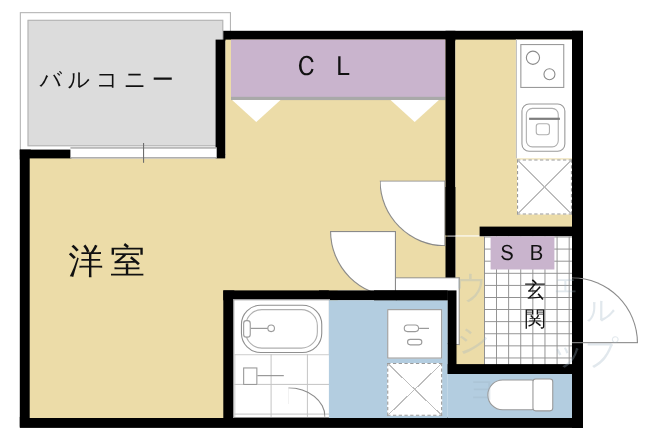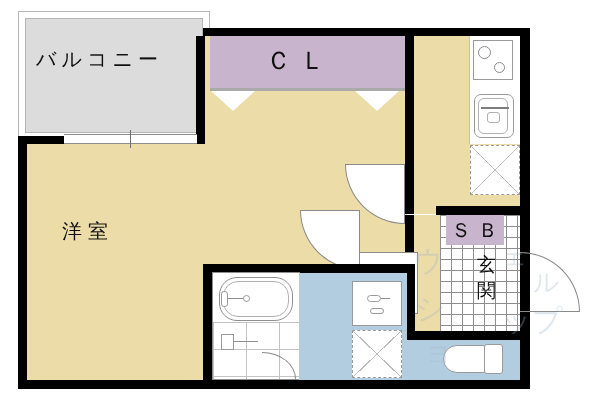--- a/index.html
+++ b/index.html
@@ -17,21 +17,21 @@
   .fill-sb{background:#c9b4cd;}
 
   
   .wall{background:#000000;}
   .thinwall{background:#6e6e6e;}
 
   
   .lbl{color:#111111;white-space:nowrap;line-height:1;}
   .lbl-balcony{font-size:20px;letter-spacing:5px;}
   .lbl-cl{font-size:25px;letter-spacing:9px;font-weight:400;}
-  .lbl-room{font-size:20px;letter-spacing:6px;}
+  .lbl-room{font-size:32px;letter-spacing:6px;}
   .lbl-area{font-size:30px;letter-spacing:1px;}
   .lbl-sb{font-size:20px;letter-spacing:7px;}
   .lbl-genkan{font-size:19px;line-height:1.05;text-align:center;}
 
   
   .fx{border:1px solid #9a9a9a;background:#ffffff;}
   .fx-thin{border:1px solid #b0b0b0;background:transparent;}
 
   
   .dashbox{border:1px dashed #9a9a9a;background:#ffffff;}
@@ -71,21 +71,21 @@
       opacity:.30;pointer-events:none;}
   #wm text{font-family:"Liberation Sans",sans-serif;fill:#9fb4c4;}
 </style>
 </head>
 <body>
 
 <div id="plan">
 
   <div class="abs floor-white" style="left:18px;top:11px;width:192px;height:130px;border:1px solid #b5b5b5;"></div>
   <div class="abs floor-balcony" style="left:25px;top:18px;width:178px;height:115px;border:1px solid #b5b5b5;"></div>
-  <div class="abs lbl lbl-balcony" style="left:36px;top:49px;text-align:center;">バルコニー</div>
+  <div class="abs lbl lbl-balcony" style="left:36px;top:63px;text-align:center;">バルコニー</div>
 
   <div class="abs wall" style="left:203px;top:28px;width:327px;height:9px;"></div>
 
   <div class="abs wall" style="left:18px;top:136px;width:10px;height:252px;"></div>
 
   <div class="abs wall" style="left:18px;top:136px;width:47px;height:9px;"></div>
 
   <div class="abs wall" style="left:196px;top:36px;width:9px;height:109px;"></div>
 
   <div class="abs wall" style="left:18px;top:379px;width:512px;height:10px;"></div>

